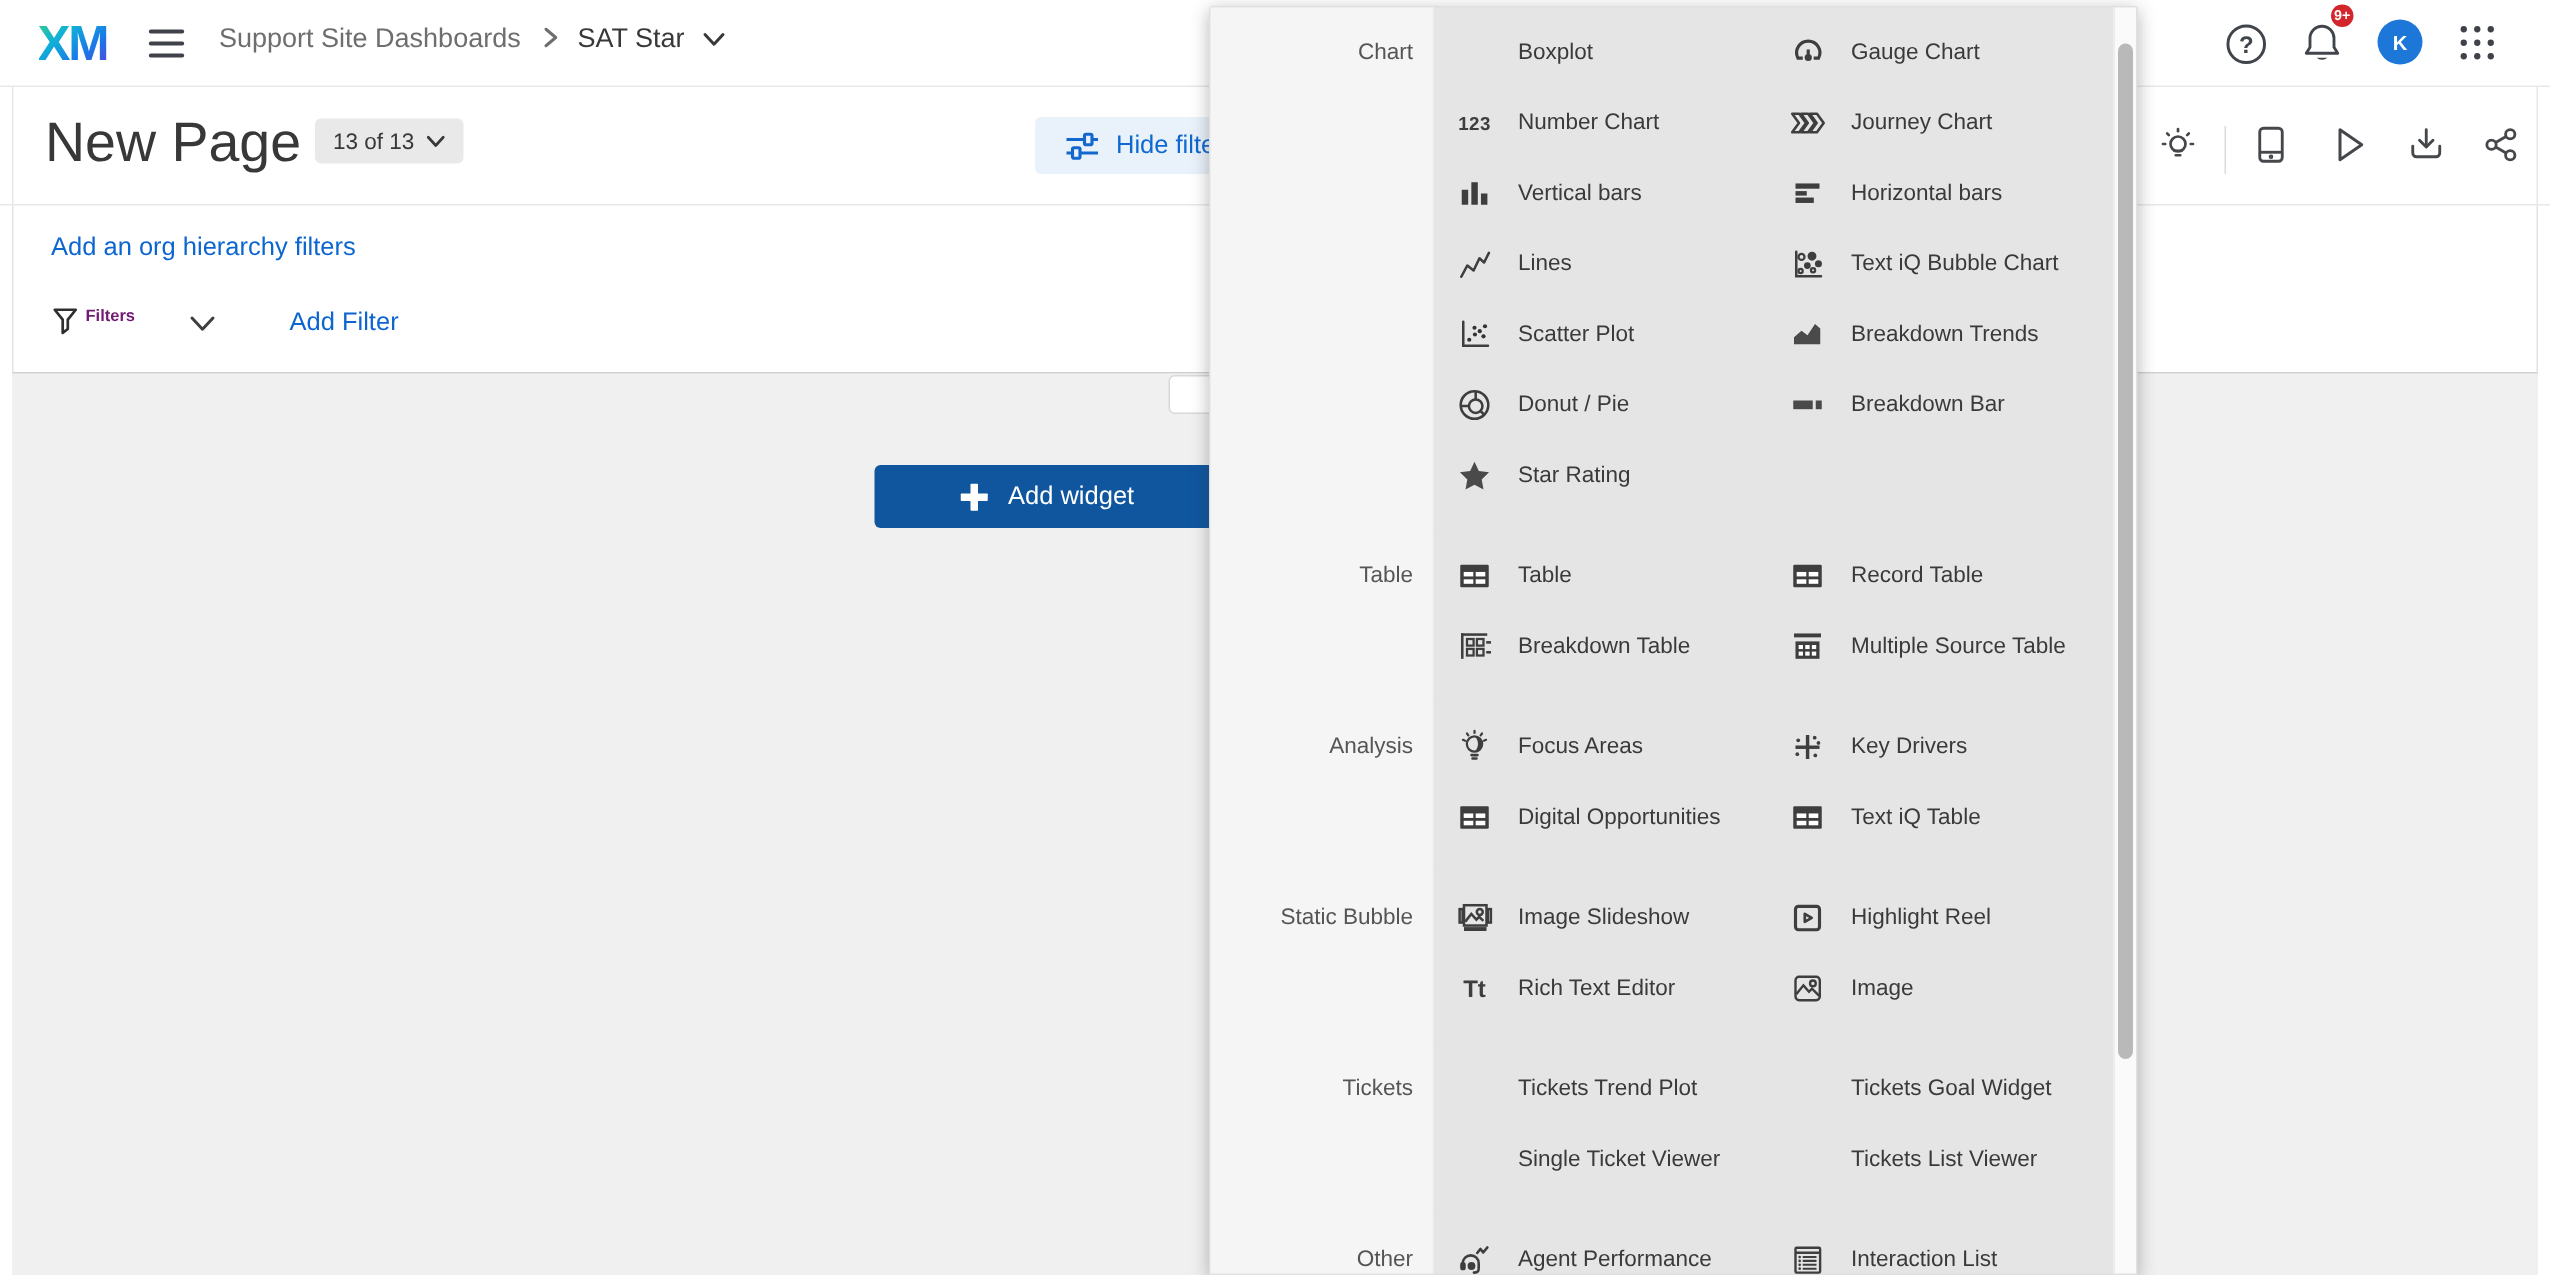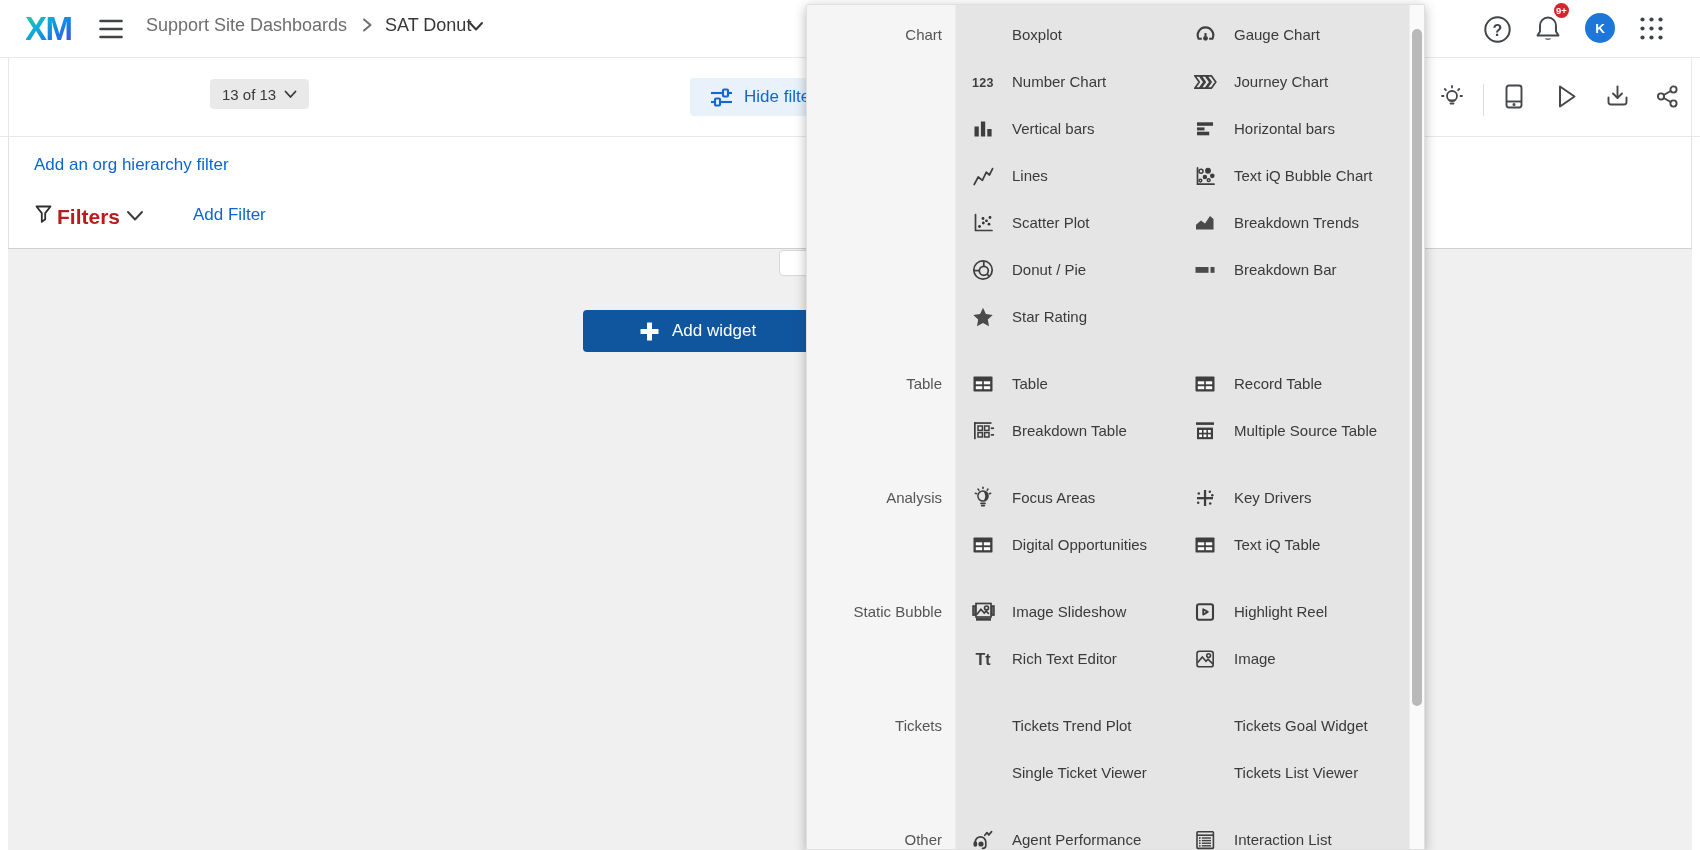--- a/index.html
+++ b/index.html
@@ -22,21 +22,21 @@
 #newpage { position:absolute; left:30px; top:16px; font-size:37px; color:#383838; letter-spacing:0; }
 #chip { position:absolute; left:210px; top:21px; height:30px; background:#e9e9e9; border-radius:4px;
   font-size:15px; color:#383838; display:flex; align-items:center; padding:0 12px; }
 #hidefilters { position:absolute; left:690px; top:20px; width:150px; height:38px; background:#e9f1fb;
   border-radius:4px; display:flex; align-items:center; font-size:17px; color:#0d68d0; }
 
 
 #filterbar { position:absolute; left:8px; top:137px; width:1684px; height:112px; background:#fff;
   border-bottom:1px solid #cfcfcf; border-left:1px solid #e2e2e2; border-right:1px solid #e2e2e2; z-index:3; }
 #orglink { position:absolute; left:25px; top:18px; font-size:17px; color:#0d66d0; }
-#filterslbl { position:absolute; left:48px; top:68px; font-size:21px; font-weight:bold; color:#b91c1c; }
+#filterslbl { position:absolute; left:48px; top:68px; font-size:11px; font-weight:bold; color:#701a75; }
 #addfilter { position:absolute; left:184px; top:68px; font-size:17px; color:#0d66d0; }
 
 
 #content { position:absolute; left:8px; top:249px; width:1684px; height:601px; background:#f0f0f0; z-index:1; }
 #addwidget { position:absolute; left:563px; top:61px; width:370px; height:42px; background:#10569f;
   border-radius:4px; color:#fff; font-size:17px; display:flex; align-items:center;margin-left:12px; }
 #searchstub { position:absolute; left:771px; top:1px; width:34px; height:26px; background:#fff;
   border:1px solid #d8d8d8; border-radius:4px; }
 
 
@@ -91,21 +91,21 @@
   </svg>
   <svg class="abs" style="left:99px;top:16px" width="24" height="26" viewBox="0 0 24 26" stroke="#3f4249" stroke-width="2.6" stroke-linecap="round">
     <line x1="1.5" y1="5" x2="22.5" y2="5"></line>
         <line x1="1.5" y1="13" x2="22.5" y2="13"></line>
         <line x1="1.5" y1="21" x2="22.5" y2="21"></line>
   </svg>
   <span id="crumb1">Support Site Dashboards</span>
   <svg class="abs" style="left:361px;top:17px" width="12" height="16" viewBox="0 0 12 16" fill="none" stroke="#6e6e6e" stroke-width="2" stroke-linecap="round" stroke-linejoin="round">
         <polyline points="3,2.5 9.5,8 3,13.5"></polyline>
       </svg>
-  <span id="crumb2">SAT Donut</span>
+  <span id="crumb2">SAT Star</span>
   <svg class="abs" style="left:468px;top:21px" width="16" height="11" viewBox="0 0 16 11" fill="none" stroke="#383838" stroke-width="2" stroke-linecap="round" stroke-linejoin="round">
         <polyline points="2,2 8,8.5 14,2"></polyline>
       </svg>
 
   <svg class="abs" style="left:1484px;top:16px" width="27" height="27" viewBox="0 0 27 27">
     <circle cx="13.5" cy="13.5" r="12.2" fill="none" stroke="#40444b" stroke-width="2"></circle>
     <text x="13.5" y="19.5" font-size="16" font-weight="bold" fill="#40444b" text-anchor="middle">?</text>
   </svg>
 
   <svg class="abs" style="left:1535px;top:14px" width="27" height="28" viewBox="0 0 27 28">
@@ -124,20 +124,21 @@
         <circle cx="13.5" cy="13.5" r="2.1"></circle>
         <circle cx="22.5" cy="13.5" r="2.1"></circle>
     <circle cx="4.5" cy="22.5" r="2.1"></circle>
         <circle cx="13.5" cy="22.5" r="2.1"></circle>
         <circle cx="22.5" cy="22.5" r="2.1"></circle>
   </svg>
 </div>
 
 <div id="tbborders"></div>
 <div id="titlebar">
+  <span id="newpage">New Page</span>
   <div id="chip">13 of 13
     <svg style="margin-left:8px" width="13" height="9" viewBox="0 0 13 9" fill="none" stroke="#383838" stroke-width="1.8" stroke-linecap="round" stroke-linejoin="round">
           <polyline points="1.5,1.5 6.5,7 11.5,1.5"></polyline>
         </svg>
   </div>
   <div id="hidefilters">
     <svg style="margin:0 11px 0 20px" width="23" height="23" viewBox="0 0 23 23" fill="none" stroke="#1268cd" stroke-width="2.1">
       <line x1="1" y1="7" x2="13" y2="7"></line>
           <rect x="13" y="3.5" width="5" height="7" rx="1"></rect>
           <line x1="18" y1="7" x2="22" y2="7"></line>
@@ -174,21 +175,21 @@
   <svg class="abs" style="left:1655px;top:26px" width="25" height="25" viewBox="0 0 25 25" fill="none" stroke="#45474b" stroke-width="1.9">
     <circle cx="18.5" cy="5.5" r="3.1"></circle>
         <circle cx="6" cy="12.5" r="3.1"></circle>
         <circle cx="18.5" cy="19.5" r="3.1"></circle>
     <line x1="8.8" y1="11" x2="15.7" y2="7"></line>
         <line x1="8.8" y1="14" x2="15.7" y2="18"></line>
   </svg>
 </div>
 
 <div id="filterbar">
-  <span id="orglink">Add an org hierarchy filter</span>
+  <span id="orglink">Add an org hierarchy filters</span>
   <svg class="abs" style="left:26px;top:68px" width="17" height="19" viewBox="0 0 17 19" fill="none" stroke="#2f2f2f" stroke-width="1.8" stroke-linejoin="round">
     <path d="M1.5 1.5 h14 l-5.3 6.6 v6.2 l-3.4 2.6 v-8.8 z"></path>
   </svg>
   <span id="filterslbl">Filters</span>
   <svg class="abs" style="left:117px;top:73px" width="18" height="12" viewBox="0 0 18 12" fill="none" stroke="#3f3f3f" stroke-width="2" stroke-linecap="round" stroke-linejoin="round">
         <polyline points="2,2 9,9.5 16,2"></polyline>
       </svg>
   <span id="addfilter">Add Filter</span>
 </div>
 

